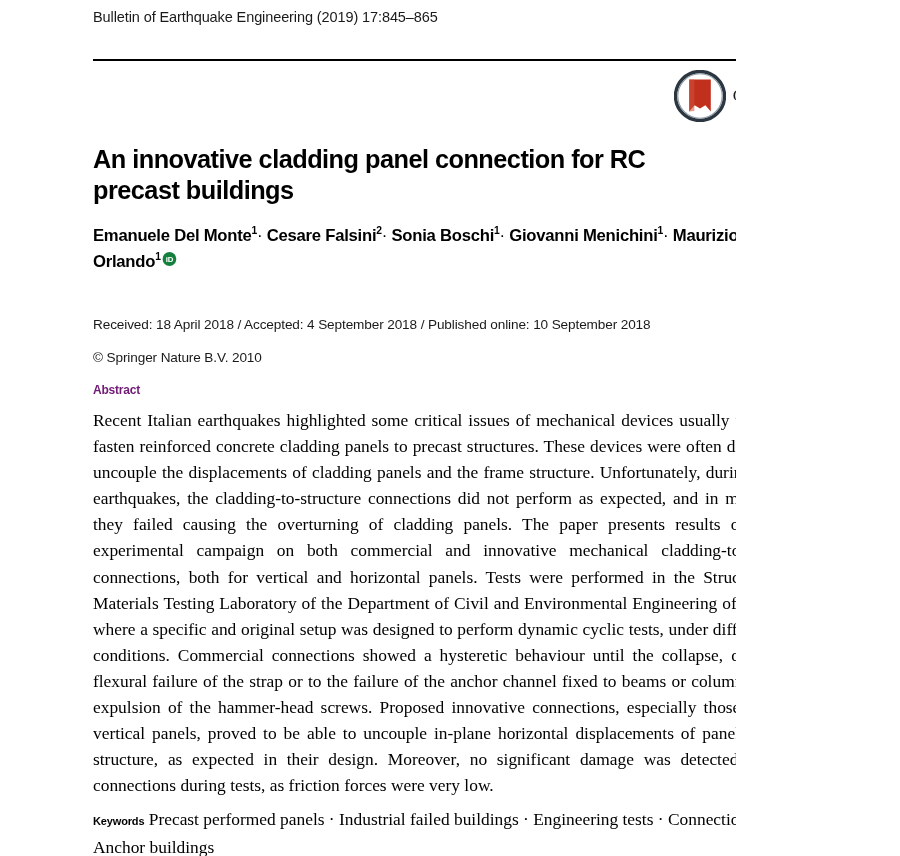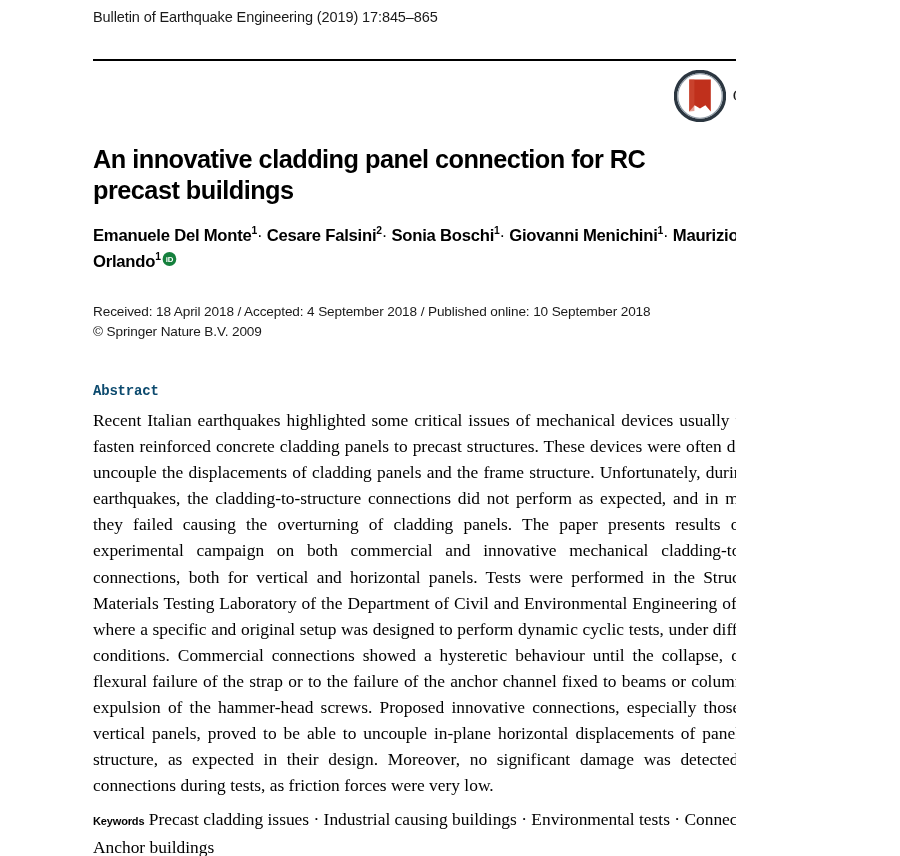--- a/index.html
+++ b/index.html
@@ -122,32 +122,32 @@
     position: absolute;
     left: 93px;
     top: 302px;
     width: 720px;
     font-family: "Liberation Sans", sans-serif;
     font-size: 13.6px;
     line-height: 19.5px;
     color: #1a1a1a;
     letter-spacing: -0.12px;
   }
-  .pubinfo div { white-space: nowrap; }
+  .pubinfo div { white-space: nowrap; margin-top: 13px; }
 
   
   .abstract-heading {
     position: absolute;
     left: 93px;
     top: 383px;
-    font-family: Liberation Mono, monospace;
-    font-weight: bold;
-    font-size: 14px;
+    font-family: Liberation Sans, sans-serif;
+    font-weight: bold;
+    font-size: 12px;
     letter-spacing: -0.2px;
-    color: #0c4a6e;
+    color: #701a75;
   }
   .abstract-body {
     position: absolute;
     left: 93px;
     top: 407px;
     width: 714px;
     font-family: "Liberation Serif", serif;
     font-size: 17.4px;
     line-height: 26.1px;
     text-align: justify;
@@ -203,24 +203,24 @@
     <span>Cesare Falsini</span><sup>2</sup><span class="sep">·</span>
     <span>Sonia Boschi</span><sup>1</sup><span class="sep">·</span>
     <span>Giovanni Menichini</span><sup>1</sup><span class="sep">·</span>
     <span>Maurizio Orlando</span><sup>1</sup><span class="orcid"><svg viewBox="0 0 14 14" width="14" height="14" aria-hidden="true">
           <text x="7" y="10.2" text-anchor="middle" font-family="Liberation Sans, sans-serif" font-size="8" font-weight="bold" fill="#ffffff">iD</text>
         </svg></span>
   </div>
 
   <div class="pubinfo">
     <div>Received: 18 April 2018 / Accepted: 4 September 2018 / Published online: 10 September 2018</div>
-    <div>© Springer Nature B.V. 2009</div>
+    <div>© Springer Nature B.V. 2010</div>
   </div>
 
   <div class="abstract-heading">Abstract</div>
   <div class="abstract-body">Recent Italian earthquakes highlighted some critical issues of mechanical devices usually utilized to fasten reinforced concrete cladding panels to precast structures. These devices were often designed to uncouple the displacements of cladding panels and the frame structure. Unfortunately, during the last earthquakes, the cladding-to-structure connections did not perform as expected, and in most cases, they failed causing the overturning of cladding panels. The paper presents results of a wide experimental campaign on both commercial and innovative mechanical cladding-to-structure connections, both for vertical and horizontal panels. Tests were performed in the Structures and Materials Testing Laboratory of the Department of Civil and Environmental Engineering of Florence, where a specific and original setup was designed to perform dynamic cyclic tests, under different load conditions. Commercial connections showed a hysteretic behaviour until the collapse, due to the flexural failure of the strap or to the failure of the anchor channel fixed to beams or columns and the expulsion of the hammer-head screws. Proposed innovative connections, especially those used for vertical panels, proved to be able to uncouple in-plane horizontal displacements of panels and the structure, as expected in their design. Moreover, no significant damage was detected in these connections during tests, as friction forces were very low.</div>
 
   <div class="keywords">
     <span class="kw-label">Keywords</span>
-    <span id="kw-list"><span>Precast cladding issues</span><span> · </span><span>Industrial causing buildings</span><span> · </span><span>Environmental tests</span><span> · </span><span>Connections</span><span> · </span><span>Anchor buildings</span></span>
+    <span id="kw-list"><span>Precast performed panels</span><span> · </span><span>Industrial failed buildings</span><span> · </span><span>Engineering tests</span><span> · </span><span>Connections</span><span> · </span><span>Anchor buildings</span></span>
   </div>
 
 </div>
 
 </body></html>

